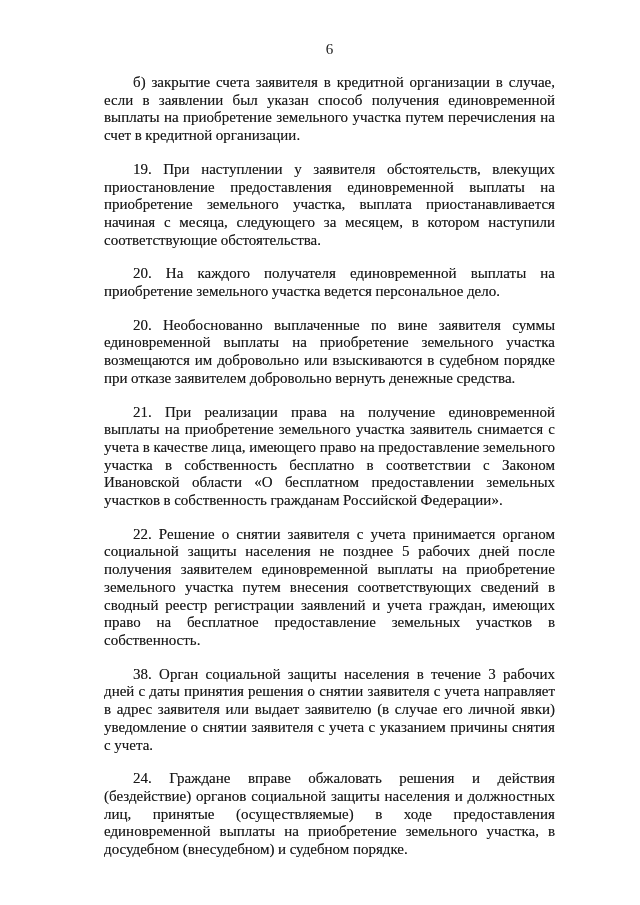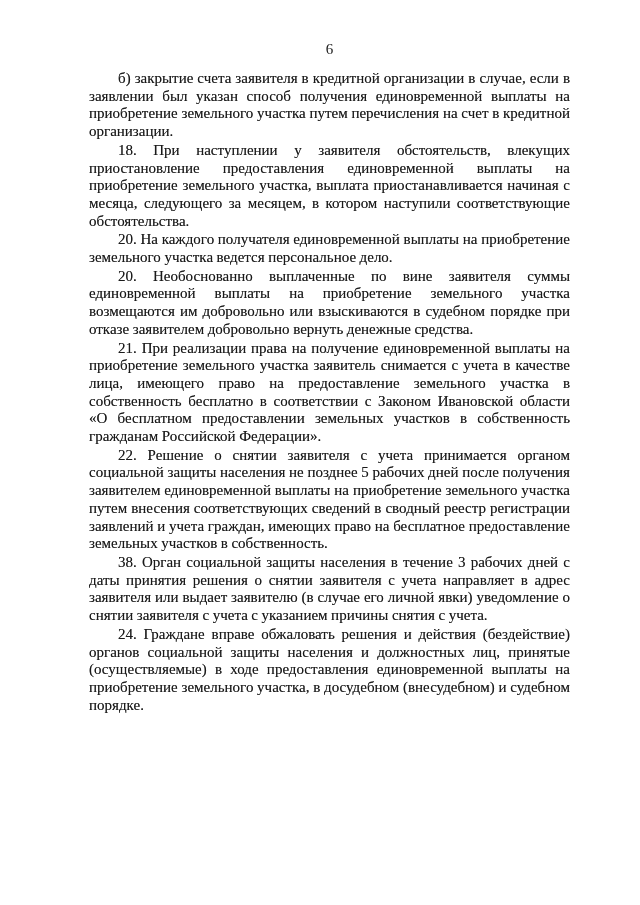--- a/index.html
+++ b/index.html
@@ -22,40 +22,40 @@
     text-align: center;
     font-size: 15px;
     line-height: 18px;
     color: #1a1a1a;
   }
   .doc-body {
     margin: 0;
     padding: 0 69px 0 88px;
   }
   .doc-body p {
-    margin: 1px;
+    margin: 16px;
     padding: 0;
     font-size: 15px;
     line-height: 17.7px;
     text-align: justify;
     text-indent: 29px;
     word-spacing: -0.2px;
     color: #1a1a1a;
     text-shadow: 0 0 0.35px rgba(26,26,26,0.55); 
   }
 </style>
 </head>
 <body>
 
 <div class="page">
   <div class="page-number">6</div>
 
   <main class="doc-body">
     <p>б) закрытие счета заявителя в кредитной организации в случае, если в заявлении был указан способ получения единовременной выплаты на приобретение земельного участка путем перечисления на счет в кредитной организации.</p>
-    <p>18. При наступлении у заявителя обстоятельств, влекущих приостановление предоставления единовременной выплаты на приобретение земельного участка, выплата приостанавливается начиная с месяца, следующего за месяцем, в котором наступили соответствующие обстоятельства.</p>
+    <p>19. При наступлении у заявителя обстоятельств, влекущих приостановление предоставления единовременной выплаты на приобретение земельного участка, выплата приостанавливается начиная с месяца, следующего за месяцем, в котором наступили соответствующие обстоятельства.</p>
     <p>20. На каждого получателя единовременной выплаты на приобретение земельного участка ведется персональное дело.</p>
     <p>20. Необоснованно выплаченные по вине заявителя суммы единовременной выплаты на приобретение земельного участка возмещаются им добровольно или взыскиваются в судебном порядке при отказе заявителем добровольно вернуть денежные средства.</p>
     <p>21. При реализации права на получение единовременной выплаты на приобретение земельного участка заявитель снимается с учета в качестве лица, имеющего право на предоставление земельного участка в собственность бесплатно в соответствии с Законом Ивановской области «О бесплатном предоставлении земельных участков в собственность гражданам Российской Федерации».</p>
     <p>22. Решение о снятии заявителя с учета принимается органом социальной защиты населения не позднее 5 рабочих дней после получения заявителем единовременной выплаты на приобретение земельного участка путем внесения соответствующих сведений в сводный реестр регистрации заявлений и учета граждан, имеющих право на бесплатное предоставление земельных участков в собственность.</p>
     <p>38. Орган социальной защиты населения в течение 3 рабочих дней с даты принятия решения о снятии заявителя с учета направляет в адрес заявителя или выдает заявителю (в случае его личной явки) уведомление о снятии заявителя с учета с указанием причины снятия с учета.</p>
     <p>24. Граждане вправе обжаловать решения и действия (бездействие) органов социальной защиты населения и должностных лиц, принятые (осуществляемые) в ходе предоставления единовременной выплаты на приобретение земельного участка, в досудебном (внесудебном) и судебном порядке.</p>
   </main>
 </div>
 
 </body></html>

